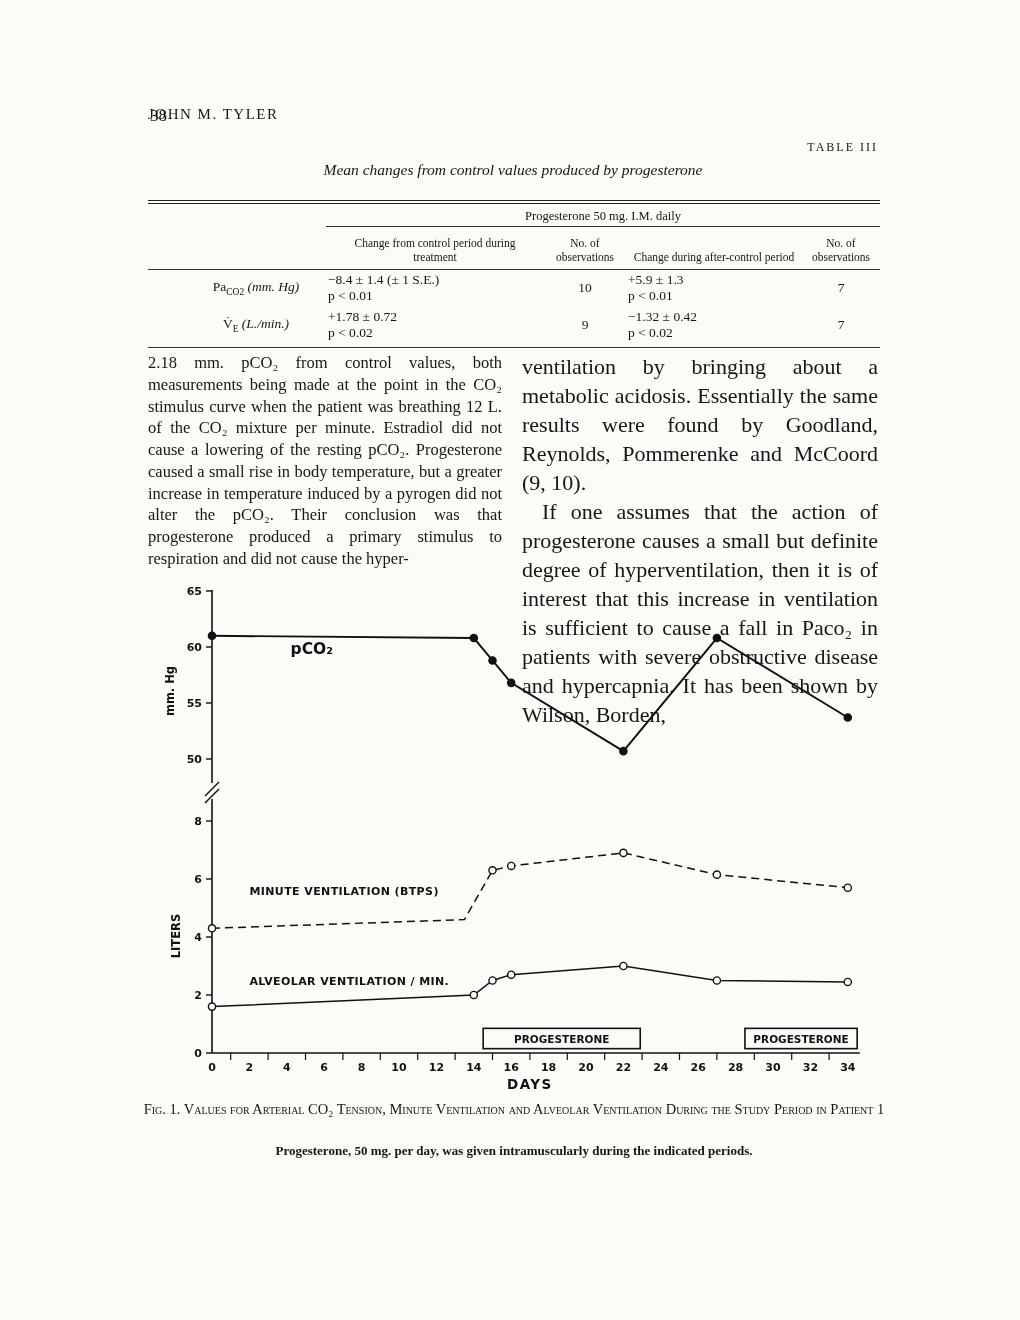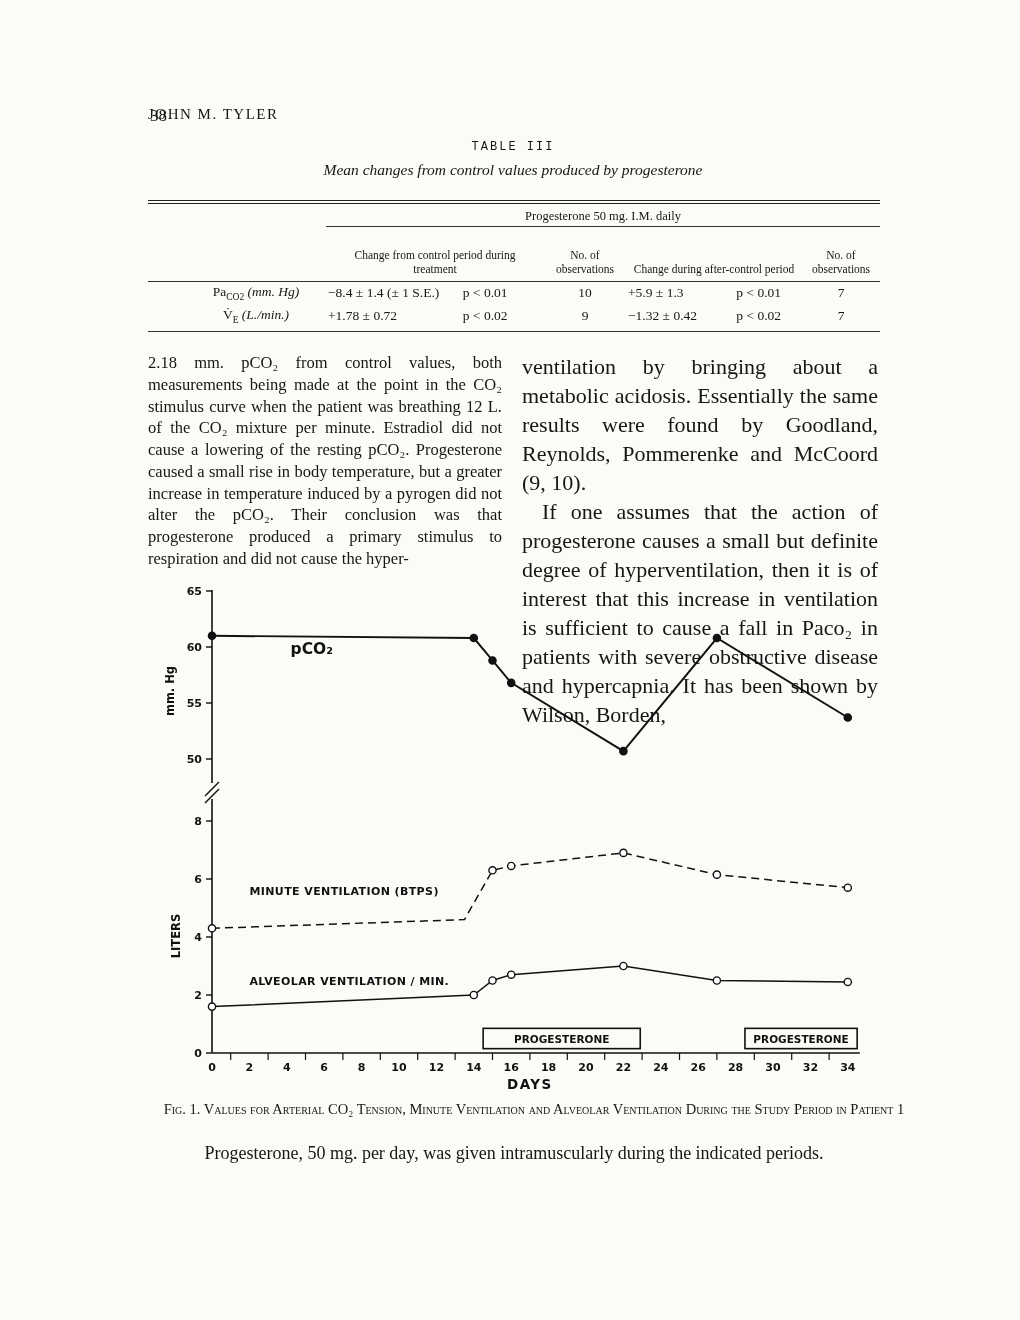--- a/index.html
+++ b/index.html
@@ -11,38 +11,38 @@
     position:relative;
     overflow:hidden;
   }
 
   
   .header-row { position:absolute; top:106px; left:148px; width:730px; }
   .page-num { position:absolute; left:2px; top:0; font-size:17px; }
   .running-head { display:block; text-align:left; font-size:15px; letter-spacing:1.5px; }
 
   
-  .table-label { position:absolute; top:140px; left:148px; width:730px; text-align:center; font-size:12px; letter-spacing:2px;font-family:Liberation Mono, monospace; }
+  .table-label { position:absolute; top:140px; left:148px; width:730px; text-align:right; font-size:12px; letter-spacing:2px; }
   .table-title { position:absolute; top:161px; left:148px; width:730px; text-align:center; font-style:italic; font-size:15.5px; }
 
   
   .table-wrap { position:absolute; top:200px; left:148px; width:732px; }
   .double-rule { height:4px; border-top:1px solid #222; border-bottom:1px solid #222; margin-bottom:2px; }
   table { width:100%; border-collapse:collapse; }
   td, th { font-weight:normal; }
   .group-header { text-align:center; font-size:12.5px; border-bottom:1px solid #333; padding:3px 0 2px 0; }
-  .colhead td { font-size:11.5px; text-align:center; vertical-align:bottom; padding:21px 6px 4px 6px; border-bottom:1px solid #333; line-height:1.25; }
+  .colhead td { font-size:11.5px; text-align:center; vertical-align:bottom; padding:9px 6px 4px 6px; border-bottom:1px solid #333; line-height:1.25; }
   .body-row td { font-size:13.5px; padding:2.5px 2px; }
   .body-row:last-child td { padding-bottom:6px; }
   tbody { border-bottom:1px solid #333; }
   .rowlabel { padding-left:40px !important; white-space:nowrap;text-align:center; }
   .rowlabel .unit { font-style:italic; }
   .rowlabel sub { font-size:9.5px; }
   .val { white-space:nowrap; }
-  .val .cellflex { display:flex; }
+  .val .cellflex { display:flex;flex-direction:column; }
   .val .chg { flex:0 0 63%; }
   .val .pval { flex:1; }
   .num { text-align:center; }
 
   
   .col-left  { position:absolute; top:352px; left:148px;  width:354px; font-size:16.5px; line-height:1.32; text-align:justify; }
   .col-right { position:absolute; top:352px; left:522px; width:356px; font-size:22px; line-height:1.32; text-align:justify; }
   .col-right p.indent { text-indent:20px; }
 
   
@@ -51,22 +51,22 @@
   #chart-svg text { font-family:"DejaVu Sans", sans-serif; fill:#111; }
   #chart-svg .tick { font-size:11px; font-weight:bold; }
   #chart-svg .axlabel { font-size:11.5px; font-weight:bold; }
   #chart-svg .days { font-size:13.5px; font-weight:bold; letter-spacing:1.5px; }
   #chart-svg .serieslabel { font-size:11px; font-weight:bold; letter-spacing:0.4px; }
   #chart-svg .serieslabel-lg { font-size:15.5px; font-weight:bold; }
   #chart-svg .boxlabel { font-size:10.5px; font-weight:bold; }
 
   
   .fig-caption { position:absolute; top:1100px; left:140px; width:748px; text-align:center;
-                 font-variant:small-caps; font-size:14.5px; line-height:1.35;margin-left:20px; }
-  .fig-subcaption { position:absolute; top:1143px; left:140px; width:748px; text-align:center; font-size:18px; }
+                 font-variant:small-caps; font-size:14.5px; line-height:1.35; }
+  .fig-subcaption { position:absolute; top:1143px; left:140px; width:748px; text-align:center; font-size:13px;font-weight:bold; }
 </style>
 </head>
 <body>
 
 <div class="header-row">
   <span class="page-num">38</span>
   <span class="running-head">JOHN M. TYLER</span>
 </div>
 
 <div class="table-label">TABLE III</div>

